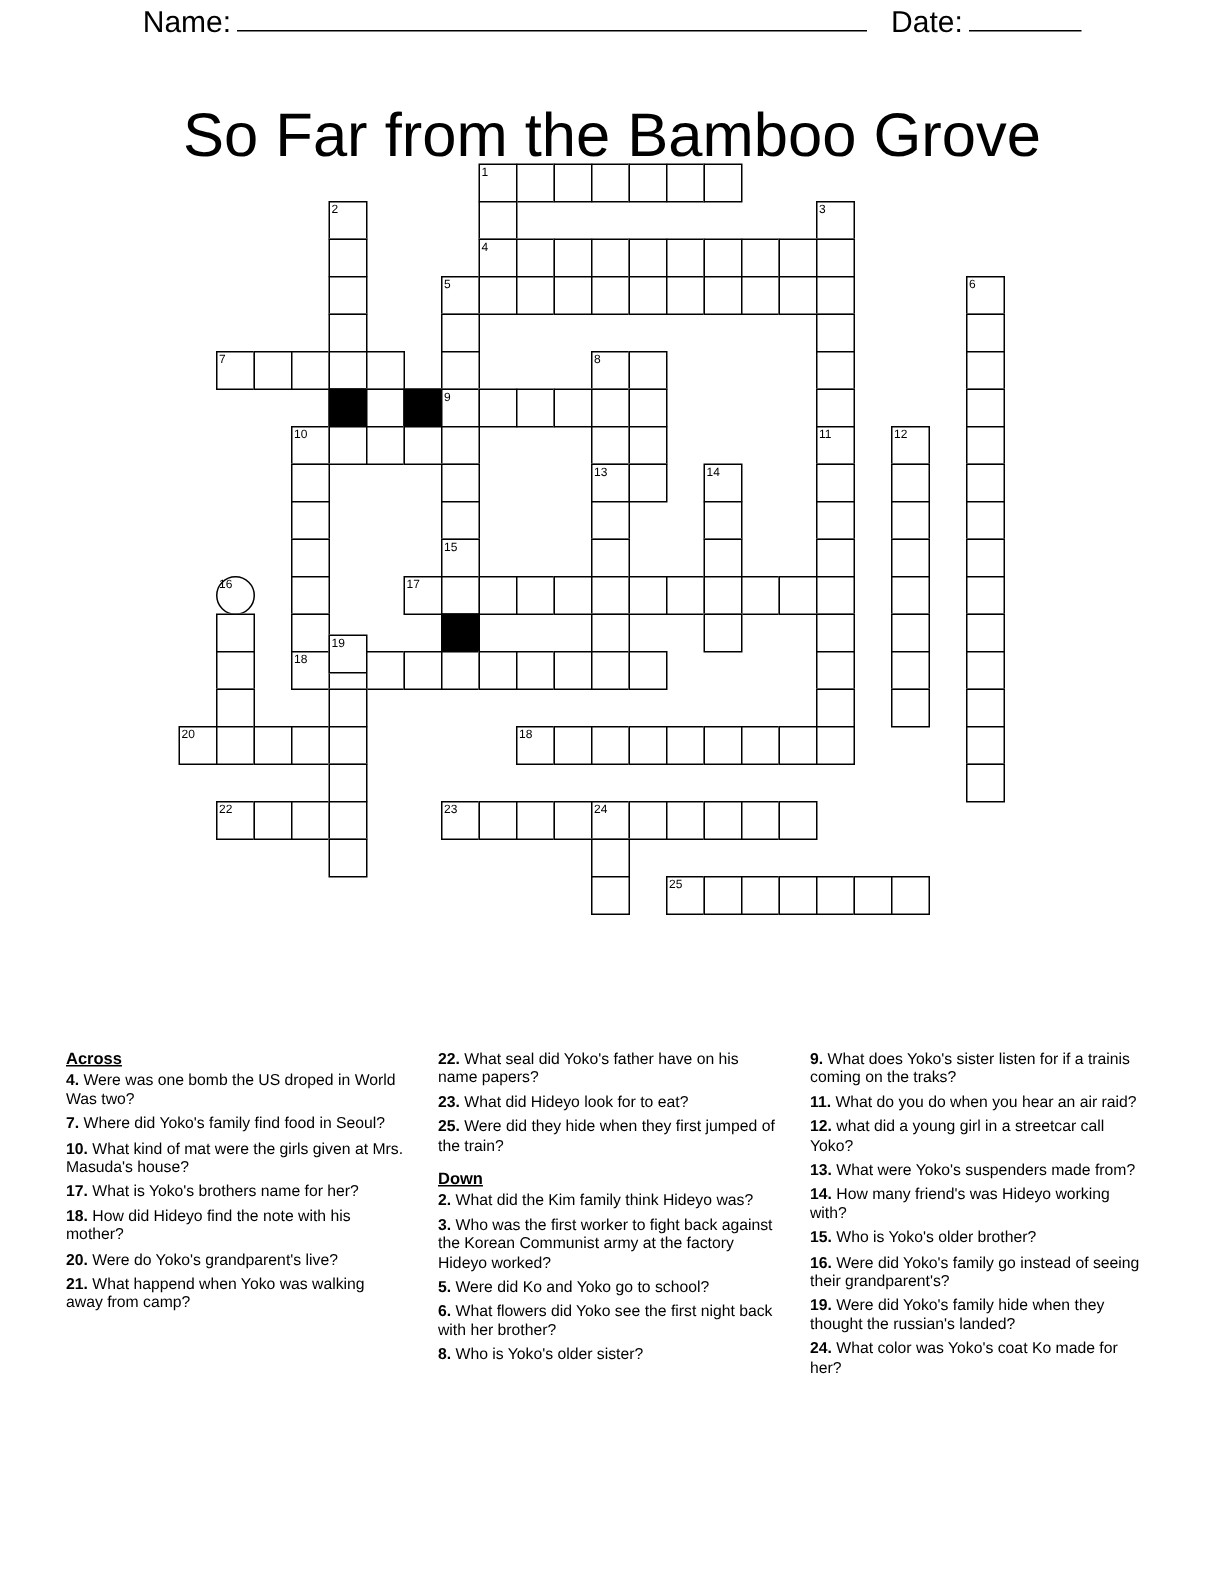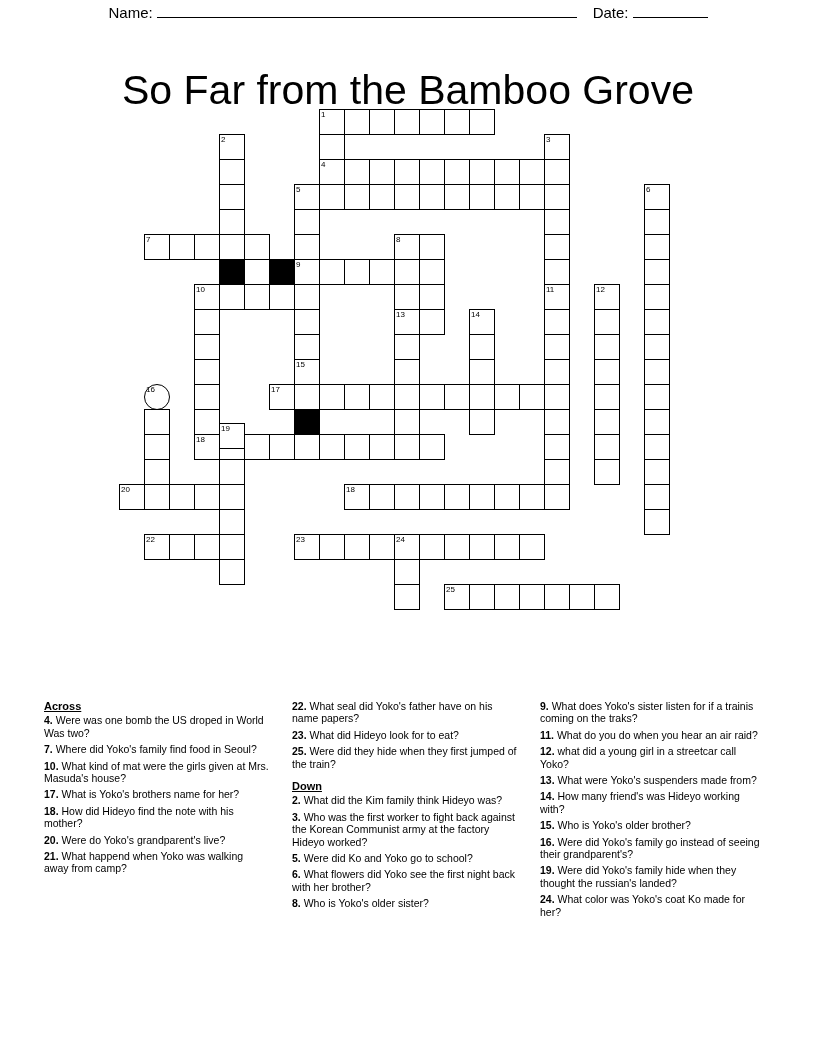--- a/index.html
+++ b/index.html
@@ -24,21 +24,21 @@
 
   
   .name-date-row {
     position: absolute;
     top: 4px;
     left: 0;
     width: 816px;
     display: flex;
     justify-content: center;
     align-items: baseline;
-    font-size: 15px;
+    font-size: 20px;
   }
   .name-label { white-space: pre; }
   .name-rule {
     display: inline-block;
     width: 420px;
     border-bottom: 1px solid #000;
     margin: 0 6px 0 4px;
     height: 13px;
   }
   .date-label { white-space: pre; margin-left: 10px; }

